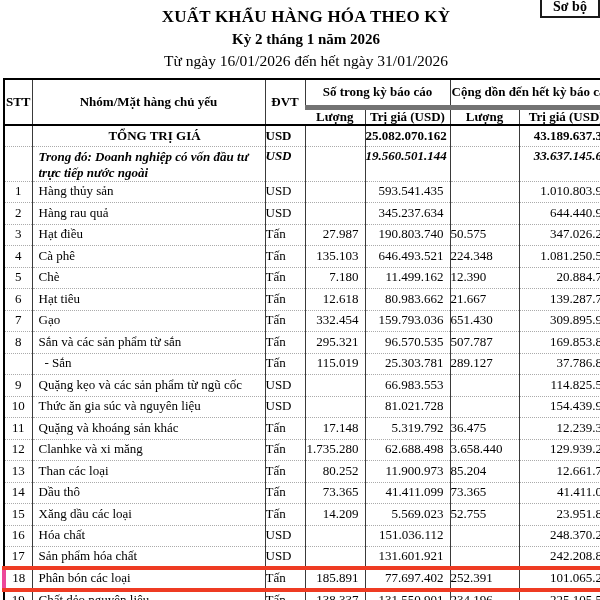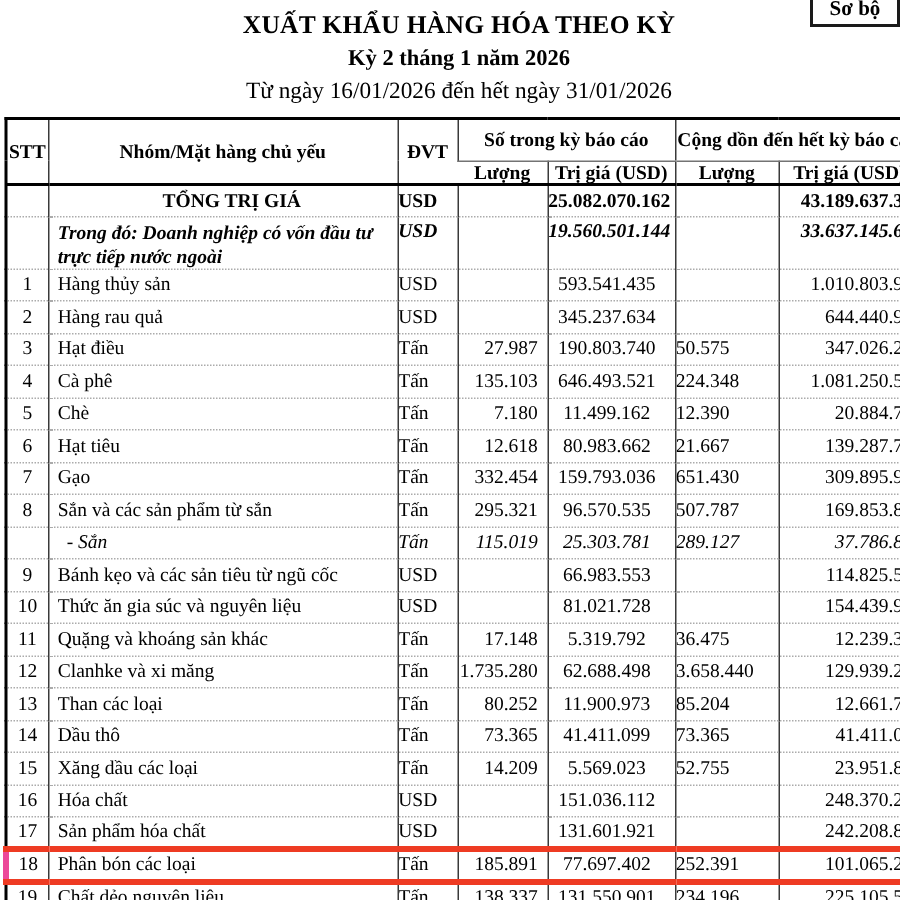--- a/index.html
+++ b/index.html
@@ -18,42 +18,42 @@
   .t2 { font-size:15px; font-weight:bold; line-height:19px; margin-top:3px; }
   .t3 { font-size:15.5px; line-height:19px; margin-top:2px; }
 
   
   table { border-collapse:collapse; table-layout:fixed; width:610px; margin-left:2px;
           margin-top:8px; border:2px solid #000; }
   th, td { font-size:13px; line-height:1.15; overflow:hidden; white-space:nowrap; }
   th { font-weight:bold; text-align:center; vertical-align:middle; }
   thead th { border-bottom:2px solid #000; }
   thead tr.sub-head th { border-bottom:2px solid #000; }
-  thead tr.grp-head th.grp { border-bottom:1px solid #737373; }
+  thead tr.grp-head th.grp { border-bottom:5px solid #737373; }
   th + th, td + td { border-left:1px solid #3a3a3a; }
   tbody tr td { border-top:1px dotted #ababab; height:21.5px; vertical-align:middle; }
   tbody tr:first-child td { border-top:none; }
 
   .grp-head th { height:28px; }
   .sub-head th { height:16px; }
   .wrap2 { white-space:normal; }
 
   .c-stt  { text-align:center; }
   .c-name { text-align:left;  padding-left:6px; }
   .c-unit { text-align:left; }
   .c-qty  { text-align:right; padding-right:6px; }
-  .c-val  { text-align:center; padding-right:6px; }
+  .c-val  { text-align:right; padding-right:6px; }
   .c-qty2 { text-align:left; padding-right:4px; }
   .c-val2 { text-align:right; padding-right:11px; }
 
   tr.total td { font-weight:bold; }
   tr.total td.c-name { text-align:center; padding-left:12px; }
   tr.fdi td { font-weight:bold; font-style:italic; vertical-align:top; padding-top:2px; height:33px; }
   tr.fdi td.c-name { white-space:normal; line-height:1.2; }
-  tr.sub td { font-style:italic; }
+  tr.sub td { }
   tr.sub td.c-name { padding-left:12px; }
 
   tr.highlight td { border-top:4px solid #ee3b23; border-bottom:4px solid #ee3b23; }
   tr.highlight td:first-child { border-left:4px solid #ec4899; }
 </style>
 </head>
 <body>
 
 <div class="page">
 
@@ -187,21 +187,21 @@
         <td class="c-stt"></td>
         <td class="c-name">- Sắn</td>
         <td class="c-unit">Tấn</td>
         <td class="c-qty">115.019</td>
         <td class="c-val">25.303.781</td>
         <td class="c-qty2">289.127</td>
         <td class="c-val2">37.786.8</td>
       </tr>
       <tr>
         <td class="c-stt">9</td>
-        <td class="c-name">Bánh kẹo và các sản tiêu từ ngũ cốc</td>
+        <td class="c-name">Quặng kẹo và các sản phẩm từ ngũ cốc</td>
         <td class="c-unit">USD</td>
         <td class="c-qty"></td>
         <td class="c-val">66.983.553</td>
         <td class="c-qty2"></td>
         <td class="c-val2">114.825.5</td>
       </tr>
       <tr>
         <td class="c-stt">10</td>
         <td class="c-name">Thức ăn gia súc và nguyên liệu</td>
         <td class="c-unit">USD</td>

